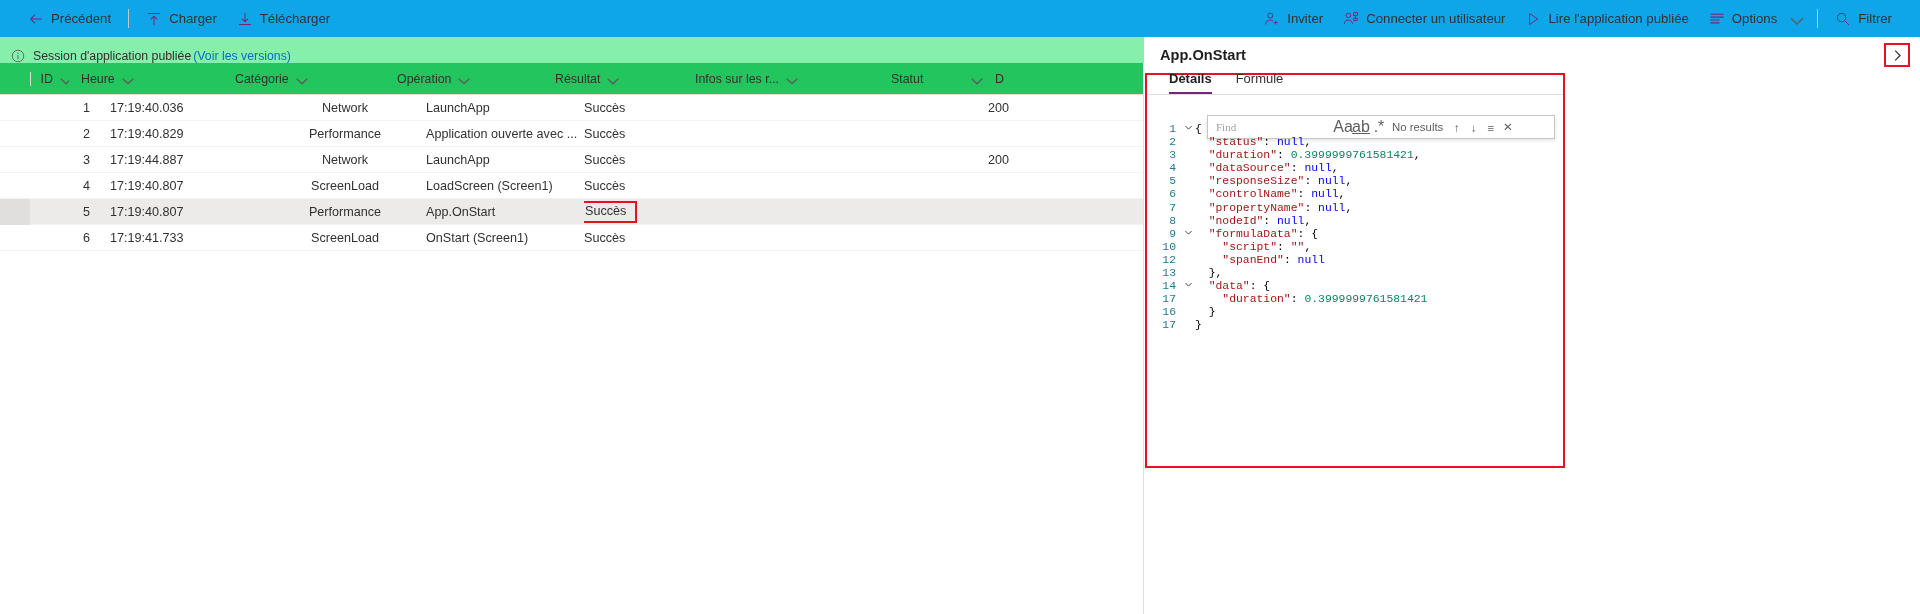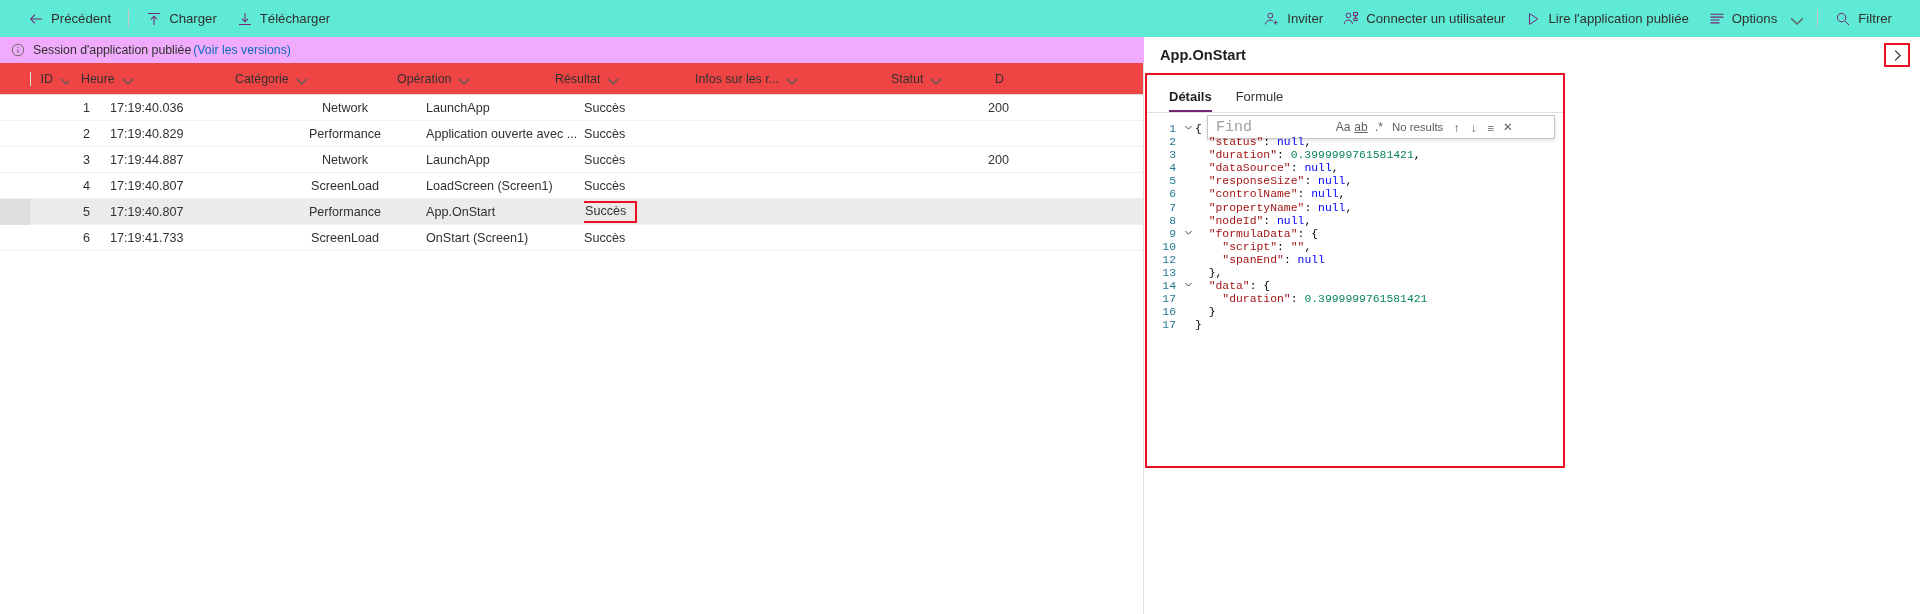--- a/index.html
+++ b/index.html
@@ -7,43 +7,43 @@
     width: 1920px; height: 614px;
     font-family: "Liberation Sans", sans-serif;
     background: #ffffff;
     overflow: hidden;
   }
   body { position: relative; }
 
   
   .toolbar {
     position: absolute; top: 0; left: 0; width: 1920px; height: 37px;
-    background: #5eead4;
+    background: #0ea5e9;
     display: flex; align-items: center;
   }
   .tb-left { display: flex; align-items: center; padding-left: 18px; }
   .tb-right { display: flex; align-items: center; margin-left: auto; padding-right: 18px; }
   .tb-btn {
     display: flex; align-items: center; gap: 7px;
     height: 32px; padding: 0 10px;
     font-size: 13.2px; color: #323130; white-space: nowrap;
     cursor: pointer;
   }
   .tb-sep {
     width: 1px; height: 19px; background: #c8c6c4; margin: 0 7px;
   }
   .ico { width: 16px; height: 16px; display: inline-block; flex: none; }
   .ico svg { display: block; width: 16px; height: 16px; }
   .chev-sm { width: 11px; height: 11px; margin-left: 5px; }
 
   
   .msgbar {
     position: absolute; top: 37px; left: 0; width: 1757px; height: 26px;
-    background: #f0abfc;
-    display: flex; align-items: center; padding: 0 10px 0 11px;
+    background: #86efac;
+    display: flex; align-items: flex-end; padding: 0 10px 0 11px;
     font-size: 12.3px; color: #323130;
   }
   .msgbar .ico { width: 14px; height: 14px; margin-right: 8px; }
   .msgbar .ico svg { width: 14px; height: 14px; }
   .msg-link { color: #0f6cbd; margin-left: 2px; cursor: pointer; }
   .msg-close {
     margin-left: auto; width: 20px; height: 20px;
     display: flex; align-items: center; justify-content: center;
     cursor: pointer; color: #605e5c;
   }
@@ -51,21 +51,21 @@
   
   .tablewrap {
     position: absolute; top: 63px; left: 0; width: 1144px; height: 551px;
     background: #ffffff;
     border-right: 1px solid #e1dfdd;
     overflow: hidden;
   }
   .thead {
     display: flex; height: 32px; align-items: center;
     border-bottom: 1px solid #e1dfdd;
-    background: #ef4444;
+    background: #22c55e;
   }
   .th {
     font-size: 12.4px; color: #323130; font-weight: 400;
     display: flex; align-items: center;
     height: 32px; cursor: pointer; white-space: nowrap; overflow: hidden;
   }
   .th .chev-sm { color: #605e5c; }
   .th-gutter { width: 30px; flex: none; }
   .th-sep { width: 1px; height: 14px; background: #e1dfdd; }
 
@@ -112,21 +112,21 @@
     border: 2px solid #e81123;
     display: flex; align-items: center; justify-content: center;
     cursor: pointer; color: #323130;
   }
   .rp-body {
     position: absolute; top: 36px; left: 1px; width: 420px; height: 395px;
     border: 2px solid #e81123;
     background: #ffffff;
   }
   .rp-tabs {
-    display: flex; align-items: flex-end; height: 38px;
+    display: flex; align-items: flex-end; height: 20px;
     padding-left: 10px; border-bottom: 1px solid #e1dfdd;
   }
   .rp-tab {
     font-size: 13px; color: #323130; padding: 0 12px 8px 12px;
     cursor: pointer; position: relative;
   }
   .rp-tab.active { font-weight: 600; color: #201f1e; }
   .rp-tab.active::after {
     content: ""; position: absolute; left: 12px; right: 12px; bottom: 0;
     height: 2px; background: #742774;
@@ -136,26 +136,26 @@
   .findbar {
     position: absolute; top: 40px; left: 60px; width: 348px; height: 24px;
     background: #ffffff;
     border: 1px solid #c8c6c4;
     box-shadow: 0 1.6px 3.6px rgba(0,0,0,.13);
     display: flex; align-items: center; padding: 0 3px 0 8px;
     font-size: 11.6px; color: #a19f9d;
   }
   .find-input {
     border: 0; outline: 0; background: transparent; width: 118px;
-    font-family: Liberation Mono, monospace; font-size: 15px; color: #323130;
+    font-family: Liberation Serif, serif; font-size: 11px; color: #323130;
   }
   .find-input::placeholder { color: #a19f9d; }
   .find-opt {
     width: 18px; height: 18px; display: flex; align-items: center; justify-content: center;
-    font-size: 12px; color: #605e5c; cursor: pointer; flex: none;
+    font-size: 16px; color: #605e5c; cursor: pointer; flex: none;
   }
   .find-count { font-size: 11.4px; color: #605e5c; margin: 0 5px 1px 4px; white-space: nowrap; }
   .find-btn {
     width: 17px; height: 18px; display: flex; align-items: center; justify-content: center;
     color: #605e5c; cursor: pointer; flex: none;
   }
 
   
   .code {
     position: absolute; top: 48px; left: 0; right: 0; bottom: 0;
@@ -344,21 +344,21 @@
         </span>
     </div>
     <div class="th col-infos">
       <span>Infos sur les r...</span>
       <span class="ico chev-sm">
           <svg viewBox="0 0 12 12">
             <path d="M2 4.3 6 8.1 10 4.3" fill="none" stroke="#605e5c" stroke-width="1.1"></path>
           </svg>
         </span>
     </div>
-    <div class="th col-statut" style="justify-content:flex-start">
+    <div class="th col-statut" style="justify-content:space-between">
       <span>Statut</span>
       <span class="ico chev-sm">
           <svg viewBox="0 0 12 12">
             <path d="M2 4.3 6 8.1 10 4.3" fill="none" stroke="#605e5c" stroke-width="1.1"></path>
           </svg>
         </span>
     </div>
     <div class="th col-d">
       <span>D</span>
     </div>

